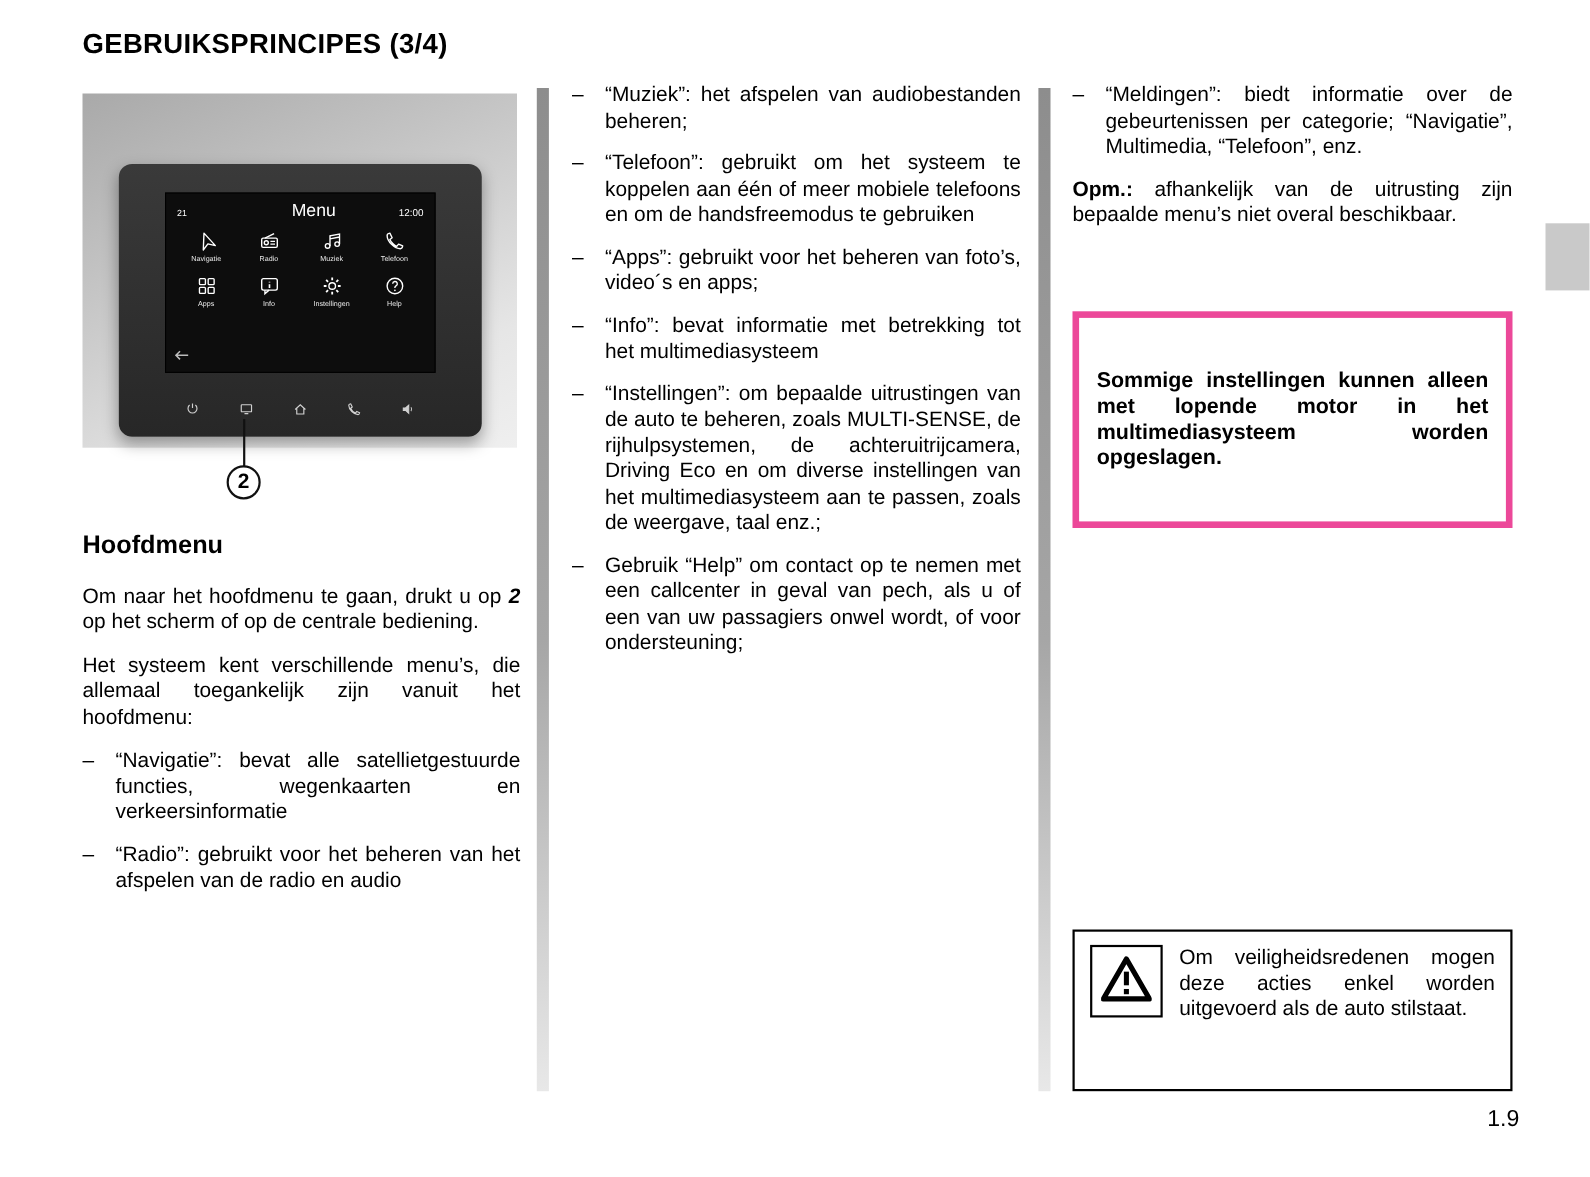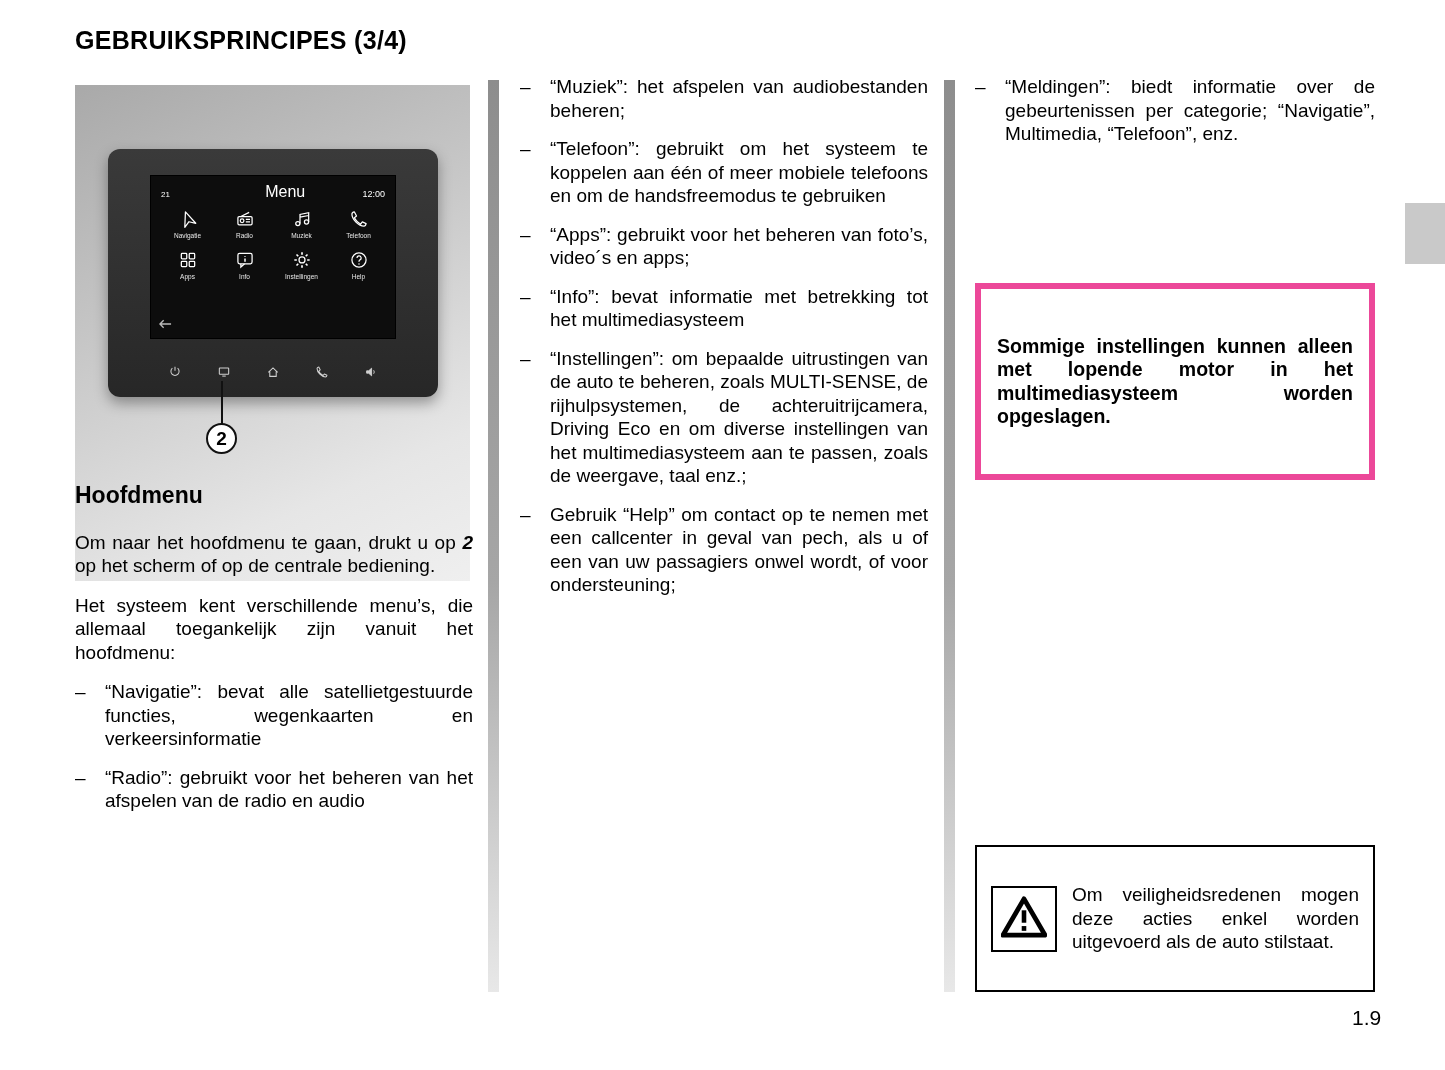--- a/index.html
+++ b/index.html
@@ -8,21 +8,21 @@
     width:1445px; height:1070px; position:relative;
     font-family:"Liberation Sans", sans-serif; color:#000;
     overflow:hidden;
   }
   .page-title {
     position:absolute; left:75px; top:26px;
     font-size:25px; font-weight:bold; letter-spacing:.3px;
   }
   
   .photo {
-    position:absolute; left:75px; top:85px; width:395px; height:496px;
+    position:absolute; left:75px; top:85px; width:395px; height:322px;
     background:linear-gradient(155deg,#a9a9a9 0%,#c6c6c6 38%,#e6e6e6 78%,#efefef 100%);
   }
   .device {
     position:absolute; left:33px; top:64px; width:330px; height:248px;
     background:linear-gradient(180deg,#3a3a3a,#272727);
     border-radius:12px;
     box-shadow:0 6px 14px rgba(0,0,0,.35);
   }
   .screen {
     position:absolute; left:42px; top:26px; width:246px; height:164px;
@@ -80,21 +80,21 @@
   .li .li-text { flex:1; text-align:justify; }
   .note-label { font-weight:bold; }
   
   .settings-box {
     position:absolute; left:975px; top:283px; width:400px; height:197px;
     border:6px solid #ec4899; display:flex; align-items:center; padding:14px 16px;
   }
   .settings-box .txt { font-weight:bold; font-size:19.5px; line-height:23.5px; text-align:justify; }
   .warning-box {
     position:absolute; left:975px; top:845px; width:400px; height:147px;
-    border:2px solid #000; display:flex; align-items:center; gap:15px; padding:12px 14px;
+    border:2px solid #000; display:flex; align-items:flex-start; gap:15px; padding:12px 14px;
   }
   .warn-icon-frame {
     flex:0 0 66px; height:66px; border:2px solid #000;
     display:flex; align-items:center; justify-content:center;
   }
   .warning-box .txt { font-size:19px; line-height:23.5px; text-align:justify; }
   .page-num { position:absolute; left:1352px; top:1006px; font-size:21px; }
 </style>
 </head>
 <body>
@@ -271,20 +271,21 @@
     <span class="dash">–</span>
     <span class="li-text">Gebruik “Help” om contact op te nemen met een callcenter in geval van pech, als u of een van uw passagiers onwel wordt, of voor ondersteuning;</span>
   </div>
 </div>
 
 <div class="col col-right">
   <div class="li">
     <span class="dash">–</span>
     <span class="li-text">“Meldingen”: biedt informatie over de gebeurtenissen per categorie; “Navigatie”, Multimedia, “Telefoon”, enz.</span>
   </div>
+  <p class="para"><span class="note-label">Opm.:</span><span> afhankelijk van de uitrusting zijn bepaalde menu’s niet overal beschikbaar.</span></p>
 </div>
 
 <div class="settings-box">
   <div class="txt">Sommige instellingen kunnen alleen met lopende motor in het multimediasysteem worden opgeslagen.</div>
 </div>
 
 <div class="warning-box">
   <div class="warn-icon-frame">
     <span>
       <svg width="46" height="42" viewBox="0 0 48 44">

